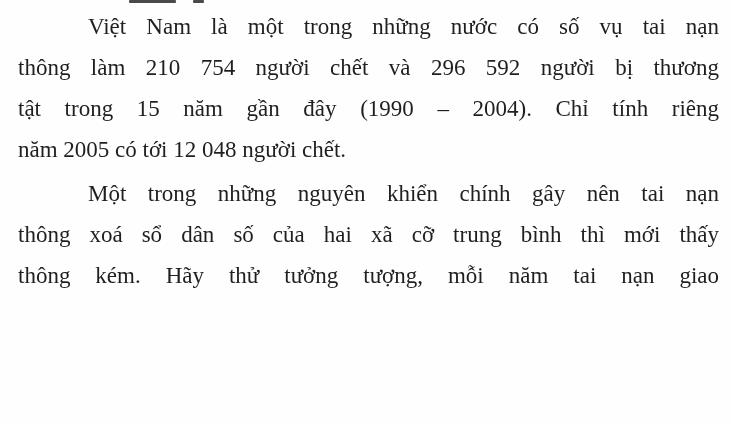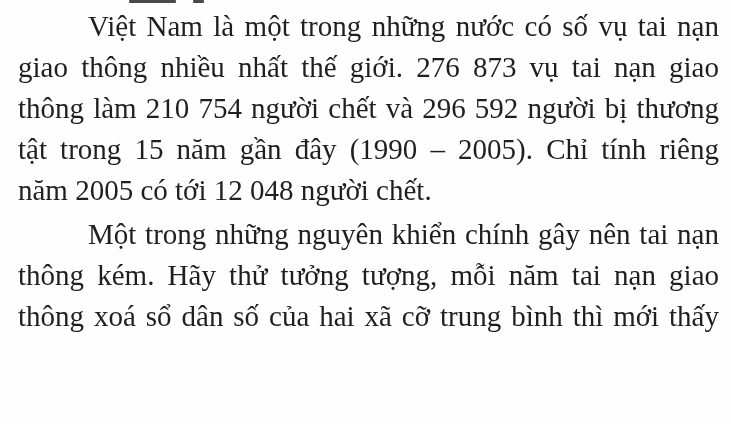--- a/index.html
+++ b/index.html
@@ -14,21 +14,21 @@
   }
   .page {
     position: relative;
     box-sizing: border-box;
     width: 731px;
     height: 424px;
     padding: 6px 12px 0 18px;
     background: #fefefe;
     color: #1f1f1f;
     font-family: "Liberation Serif", "DejaVu Serif", serif;
-    font-size: 29px;
+    font-size: 23px;
     line-height: 41px;
     -webkit-font-smoothing: antialiased;
   }
   .para {
     margin: 0 0 3px 0;
     padding: 0;
   }
   .line {
     display: block;
     text-align: justify;
@@ -55,25 +55,24 @@
 </head>
 <body>
 
 <div class="page">
 
   <span class="scan-artifact artifact-1"></span>
   <span class="scan-artifact artifact-2"></span>
 
   <p class="para">
     <span class="line indent">Việt Nam là một trong những nước có số vụ tai nạn</span>
-    <span class="line">giao thông nhiều nhất thế giới. 276 873 vụ tai nạn giao</span>
     <span class="line">thông làm 210 754 người chết và 296 592 người bị thương</span>
-    <span class="line">tật trong 15 năm gần đây (1990 – 2005). Chỉ tính riêng</span>
+    <span class="line">tật trong 15 năm gần đây (1990 – 2004). Chỉ tính riêng</span>
     <span class="line last">năm 2005 có tới 12 048 người chết.</span>
   </p>
 
   <p class="para">
     <span class="line indent">Một trong những nguyên khiển chính gây nên tai nạn</span>
+    <span class="line">thông xoá sổ dân số của hai xã cỡ trung bình thì mới thấy</span>
     <span class="line">thông kém. Hãy thử tưởng tượng, mỗi năm tai nạn giao</span>
-    <span class="line">thông xoá sổ dân số của hai xã cỡ trung bình thì mới thấy</span>
   </p>
 
 </div>
 
 </body></html>

